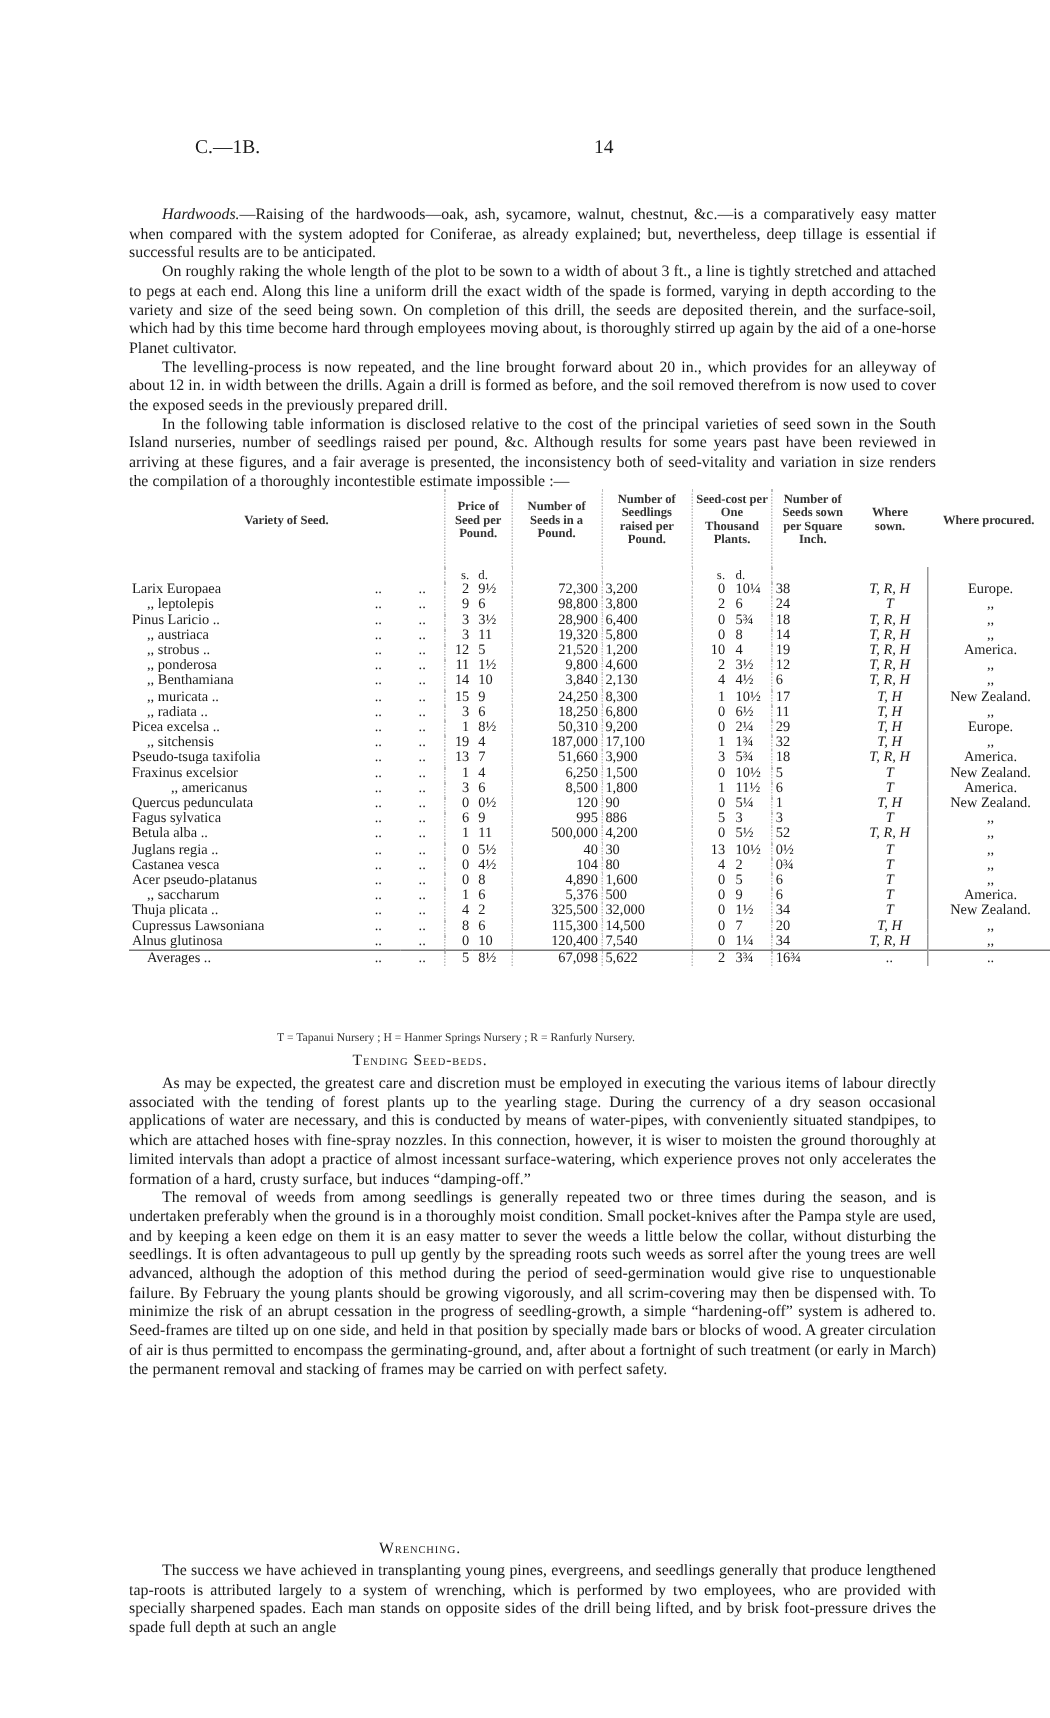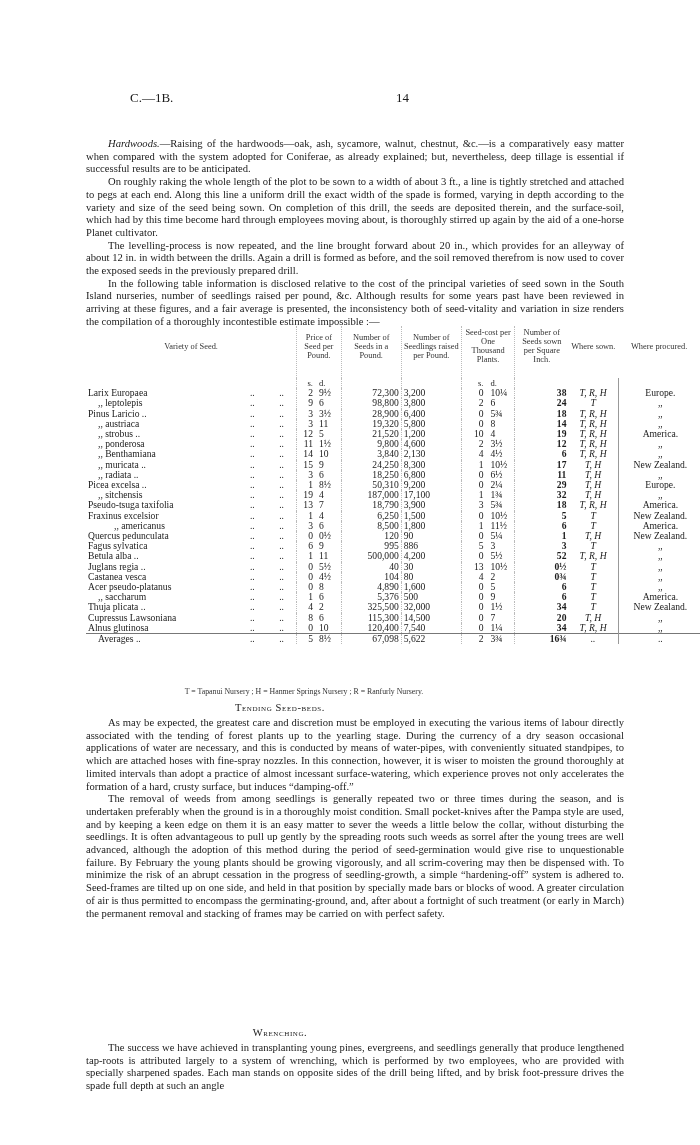--- a/index.html
+++ b/index.html
@@ -14,34 +14,34 @@
   #block1 { top:138px; }
   .heading { position:absolute; left:0; width:560px; text-align:center; font-size:10.5px;
              font-variant:small-caps; letter-spacing:0.6px; }
   #h-tending { top:702px; }
   #h-wrench { top:1027px; }
   #block2 { top:717px; }
   #block3 { top:1042px; }
 
   table.seed { position:absolute; top:326px; left:86px; border-collapse:collapse;
                font-size:9.6px; line-height:10.2px; }
-  table.seed th { font-weight:normal; font-size:8.4px; line-height:9px; text-align:center;
+  table.seed th { font-weight:bold; font-size:8.4px; line-height:9px; text-align:center;
                   vertical-align:middle; padding:2px 2px 14px; color:#333; }
   table.seed td { padding:0 2px; white-space:nowrap; vertical-align:top; }
   .c-var { width:124px; }
   .c-dots1 { width:26px; text-align:center; }
   .c-dots2 { width:26px; text-align:center; }
   .c-s { width:14px; text-align:right; }
   .c-d { width:20px; text-align:left; padding-left:4px !important; }
   .c-num { width:56px; text-align:right; }
   .c-seedl { width:56px; text-align:left;margin-top:24px; }
   .c-cs { width:20px; text-align:right; }
   .c-cd { width:22px; text-align:left; padding-left:5px !important; }
   .c-sown { width:46px; text-align:center;font-style:italic; }
-  .c-where { width:50px; text-align:right;font-weight:bold; }
+  .c-where { width:50px; text-align:left; }
   .c-proc { width:76px; text-align:center; padding-left:4px !important; border-left:1px solid #999; }
   .sep { border-left:1px dotted #bbb; }
   .units td { padding-top:2px; font-size:8.6px; }
   .avg td { padding-top:5px; border-top:1px solid #777; }
   .pre-avg td { padding-bottom:3px; }
   .indent1 { padding-left:12px !important; }
   .indent2 { padding-left:28px !important; }
   .legend { position:absolute; top:687px; left:0; width:608px; text-align:center;
             font-size:7.8px; color:#333; }
 </style>
@@ -241,21 +241,21 @@
         <td class="c-where sep">32</td>
         <td class="c-sown">T, H</td>
         <td class="c-proc">,,</td>
       </tr>
       <tr>
         <td class="c-var">Pseudo-tsuga taxifolia</td>
         <td class="c-dots1">..</td>
         <td class="c-dots2">..</td>
         <td class="c-s sep">13</td>
         <td class="c-d">7</td>
-        <td class="c-num sep">18,790</td>
+        <td class="c-num sep">51,660</td>
         <td class="c-seedl sep">3,900</td>
         <td class="c-cs sep">3</td>
         <td class="c-cd">5¾</td>
         <td class="c-where sep">18</td>
         <td class="c-sown">T, R, H</td>
         <td class="c-proc">America.</td>
       </tr>
       <tr>
         <td class="c-var">Fraxinus excelsior</td>
         <td class="c-dots1">..</td>

